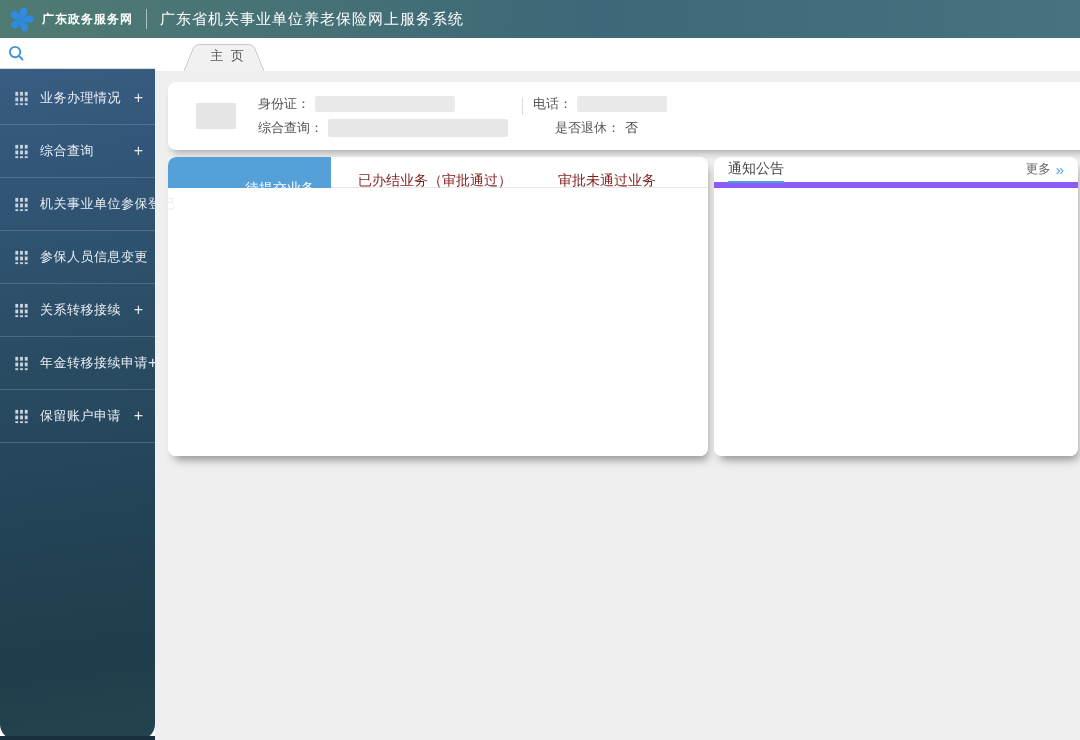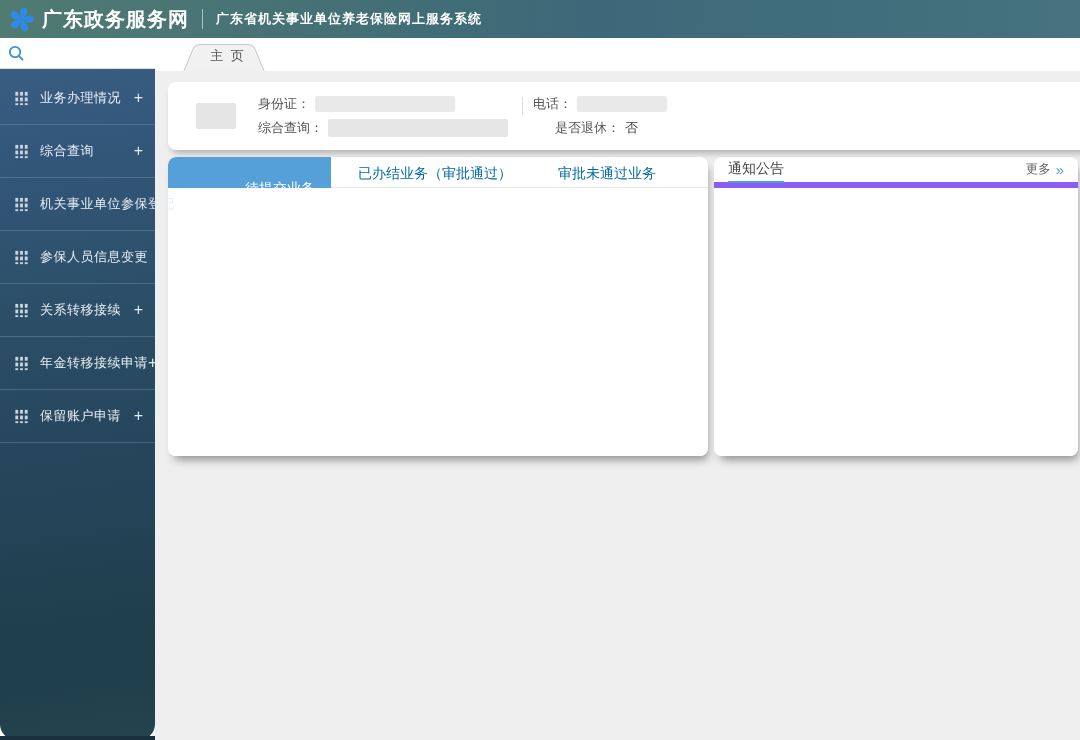--- a/index.html
+++ b/index.html
@@ -11,23 +11,23 @@
   .app { width:1080px; height:740px; display:flex; flex-direction:column; }
 
   
   .header {
     height:38px; flex:0 0 38px;
     background:linear-gradient(92deg, var(--header-g1) 0%, var(--header-g2) 55%, var(--header-g3) 100%);
     display:flex; align-items:center; padding-left:8px;
   }
   .logo-icon { width:27px; height:27px; margin-right:7px; }
   .logo-icon path { fill:var(--logo-blue); }
-  .brand { color:#ffffff; font-size:20px; font-weight:bold; letter-spacing:1px; }
+  .brand { color:#ffffff; font-size:12px; font-weight:bold; letter-spacing:1px; }
   .hdr-divider { width:1px; height:20px; background:rgba(255,255,255,0.55); margin:0 13px; }
-  .sys-title { color:#ffffff; font-size:13px; font-weight:bold; letter-spacing:1px; }
+  .sys-title { color:#ffffff; font-size:15px; font-weight:normal; letter-spacing:1px; }
 
   
   .main { flex:1; display:flex; min-height:0; }
 
   
   .sidebar {
     width:155px; flex:0 0 155px; position:relative;
     background:linear-gradient(172deg, var(--side-g1) 0%, #33577a 16%, var(--side-g2) 45%, #24455a 62%, var(--side-g3) 88%, #25434f 100%);
     display:flex; flex-direction:column;border-radius:16px;
   }
@@ -95,21 +95,21 @@
   .panels { display:flex; gap:6px; margin-top:7px; }
   .panel {
     background:#ffffff; border-radius:8px; height:299px;
     box-shadow:3px 7px 8px -3px rgba(75,75,75,0.55);
     display:flex; flex-direction:column; overflow:hidden;
   }
   .panel-business { width:540px; flex:0 0 540px; }
   .panel-notice { flex:1; }
 
   .biz-tabs { height:31px; flex:0 0 31px; display:flex; align-items:stretch; border-bottom:1px solid #e7e7e7; }
-  .biz-tab { font-size:14px; color:#0369a1; line-height:31px; padding:1px 15px; cursor:pointer; white-space:nowrap; }
+  .biz-tab { font-size:14px; color:#7f1d1d; line-height:31px; padding:8px 15px; cursor:pointer; white-space:nowrap; }
   .biz-tab.active {
     background:var(--tab-active); color:#ffffff; width:163px; padding:16px;
     text-align:right; border-top-left-radius:8px;
   }
   .biz-tab.t2 { margin-left:12px; }
   .biz-tab.t3 { margin-left:16px; }
   .panel-body { flex:1; background:#ffffff; }
 
   .notice-header {
     height:31px; flex:0 0 31px; display:flex; align-items:stretch;

